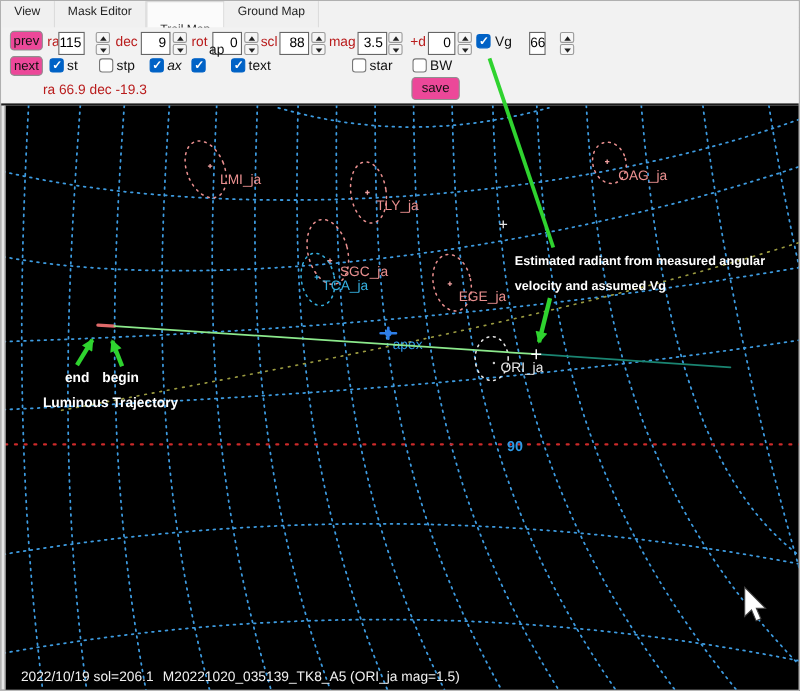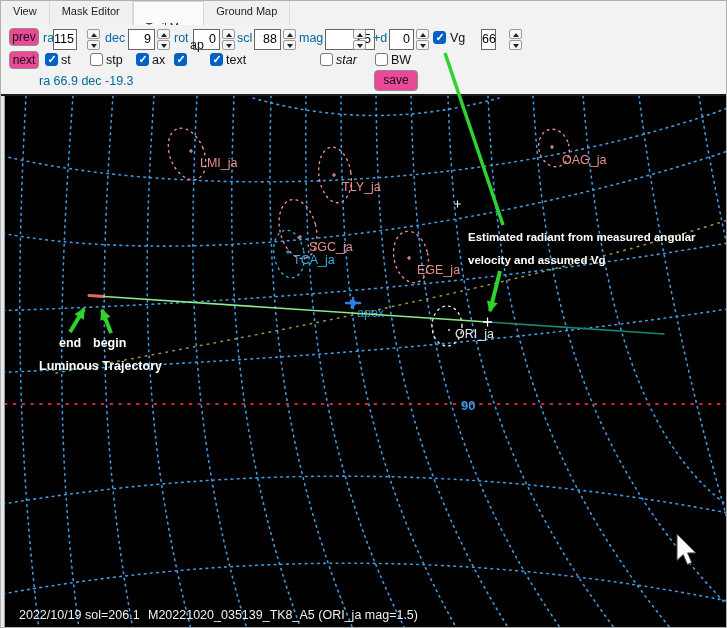--- a/index.html
+++ b/index.html
@@ -11,21 +11,21 @@
   }
   
   #tabbar{position:absolute;left:0;top:0;width:727px;height:24px;background:#f2f2f2;display:flex;}
   .tab{height:24px;padding:4px 12px 0 12px;font-size:11px;color:#222;
        border-right:1px solid #dcdcdc;background:#f0f0f0;cursor:default;}
   .tab.active{background:#fbfbfb;border:1px solid #d6d6d6;border-bottom:none;padding-top:19px;font-weight:400;}
   
   #toolbar{position:absolute;left:0;top:24px;width:727px;height:69px;background:#f2f2f2;}
   .btn{position:absolute;background:#ec4899;border:1px solid #8f8f8f;border-radius:4px;
        font-size:12px;color:#111;text-align:center;line-height:16px;padding:0;}
-  .lbl{position:absolute;font-size:12.5px;color:#0369a1;}
+  .lbl{position:absolute;font-size:12.5px;color:#b91c1c;}
   .spin{position:absolute;height:21px;background:#fff;border:1px solid #666;
         font-size:12.5px;text-align:right;padding:2px 3px 0 0;color:#000;}
   .spinbtns{position:absolute;width:13px;height:21px;}
   .sb{position:absolute;left:0;width:13px;height:10px;background:#f6f6f6;border:1px solid #9a9a9a;border-radius:2px;}
   .sb.up{top:0;} .sb.dn{top:11px;}
   .sb::after{content:"";position:absolute;left:3px;}
   .sb.up::after{top:3px;border-left:3px solid transparent;border-right:3px solid transparent;border-bottom:4px solid #222;}
   .sb.dn::after{top:3px;border-left:3px solid transparent;border-right:3px solid transparent;border-top:4px solid #222;}
   .cb{position:absolute;width:13px;height:13px;border:1px solid #767676;border-radius:3px;background:#fff;}
   .cb.checked{background:#0062c6;border-color:#0062c6;}
@@ -75,21 +75,21 @@
       </span>
 
     <span class="lbl" style="left:236px;top:6px;">scl</span>
     <span class="spin" style="left:253px;top:4px;width:27px;">88</span>
     <span class="spinbtns" style="left:282px;top:4px;">
         <span class="sb up"></span>
         <span class="sb dn"></span>
       </span>
 
     <span class="lbl" style="left:298px;top:6px;">mag</span>
-    <span class="spin" style="left:324px;top:4px;width:50px;">3.5</span>
+    <span class="spin" style="left:324px;top:4px;width:27px;">3.5</span>
     <span class="spinbtns" style="left:352px;top:4px;">
         <span class="sb up"></span>
         <span class="sb dn"></span>
       </span>
 
     <span class="lbl" style="left:372px;top:6px;">+d</span>
     <span class="spin" style="left:388px;top:4px;width:25px;">0</span>
     <span class="spinbtns" style="left:415px;top:4px;">
         <span class="sb up"></span>
         <span class="sb dn"></span>
@@ -102,27 +102,27 @@
         <span class="sb up"></span>
         <span class="sb dn"></span>
       </span>
 
     <button class="btn" style="left:8px;top:26px;width:30px;height:18px;">next</button>
     <span class="cb checked" style="left:44px;top:28px;"></span>
     <span class="cblabel" style="left:60px;top:28px;">st</span>
     <span class="cb" style="left:89px;top:28px;"></span>
     <span class="cblabel" style="left:105px;top:28px;">stp</span>
     <span class="cb checked" style="left:135px;top:28px;"></span>
-    <span class="cblabel" style="left:151px;top:28px;">ax</span>
+    <span class="cblabel" style="left:151px;top:28px;font-style:italic;">ax</span>
     <span class="cb checked" style="left:173px;top:28px;"></span>
     <span class="cblabel" style="left:189px;top:13px;">ap</span>
     <span class="cb checked" style="left:209px;top:28px;"></span>
     <span class="cblabel" style="left:225px;top:28px;">text</span>
     <span class="cb" style="left:319px;top:28px;"></span>
-    <span class="cblabel" style="left:335px;top:28px;font-style:italic;">star</span>
+    <span class="cblabel" style="left:335px;top:28px;">star</span>
     <span class="cb" style="left:374px;top:28px;"></span>
     <span class="cblabel" style="left:390px;top:28px;">BW</span>
 
     <span class="lbl" style="left:38px;top:49px;">ra 66.9 dec -19.3</span>
     <button class="btn" style="left:373px;top:45px;width:44px;height:21px;line-height:19px;">save</button>
   </div>
   <div id="toolbar-sep"></div>
 
   <div id="map">
     <svg width="727" height="533" viewBox="0 95 727 533">

